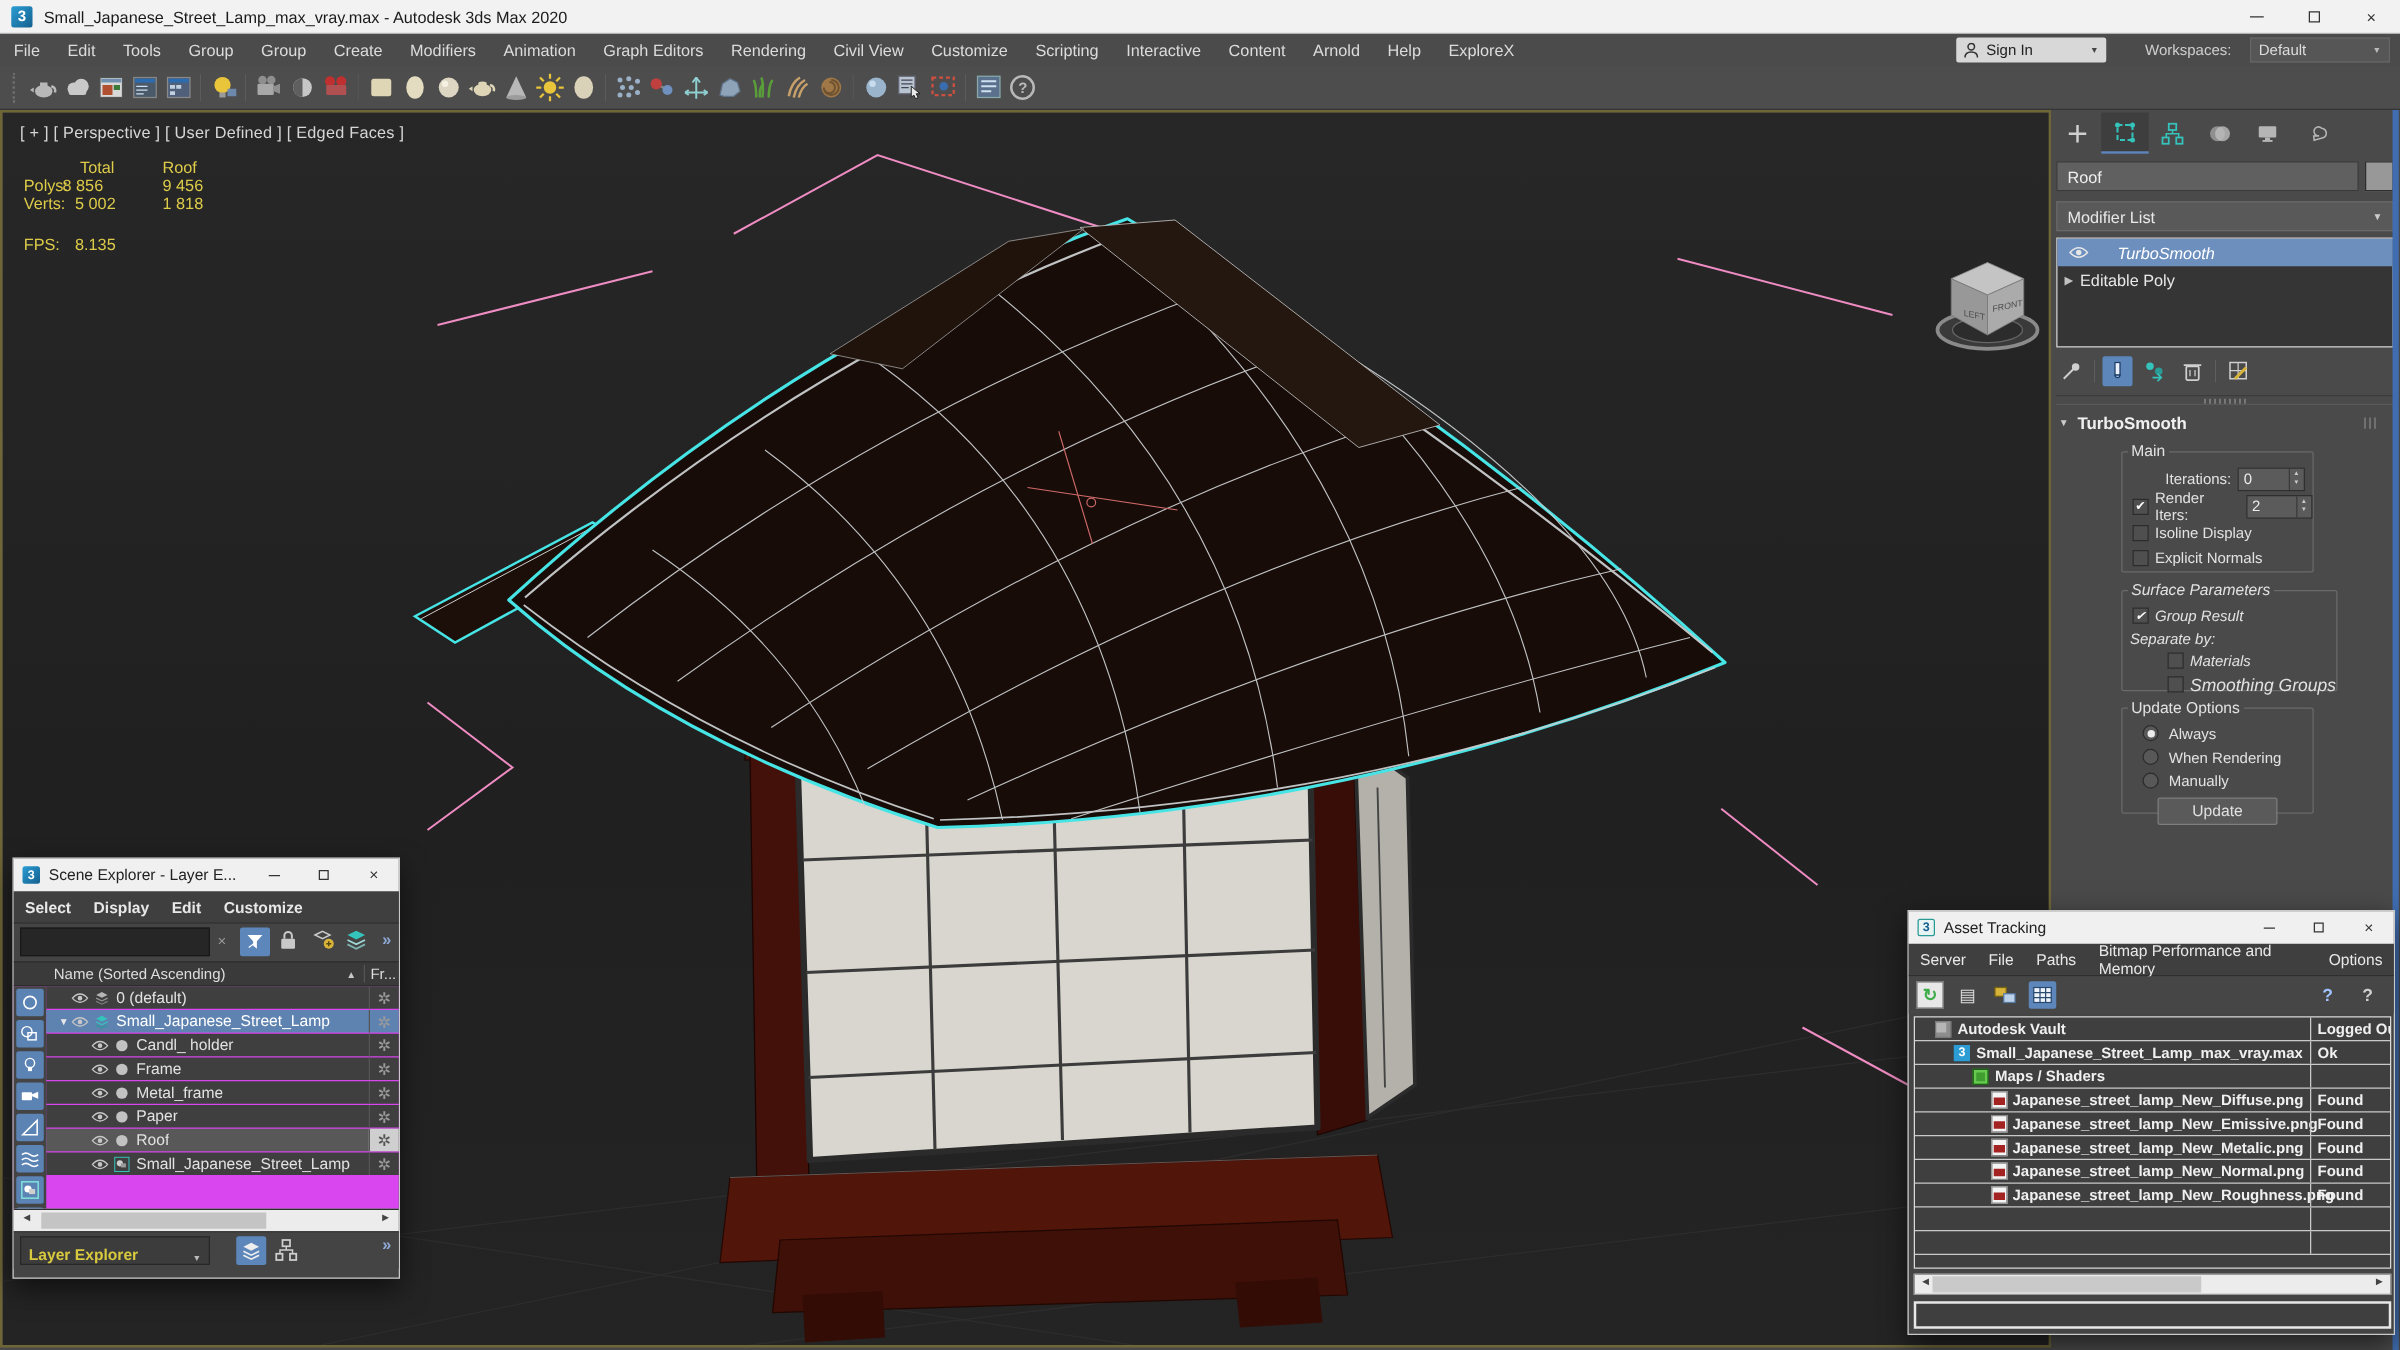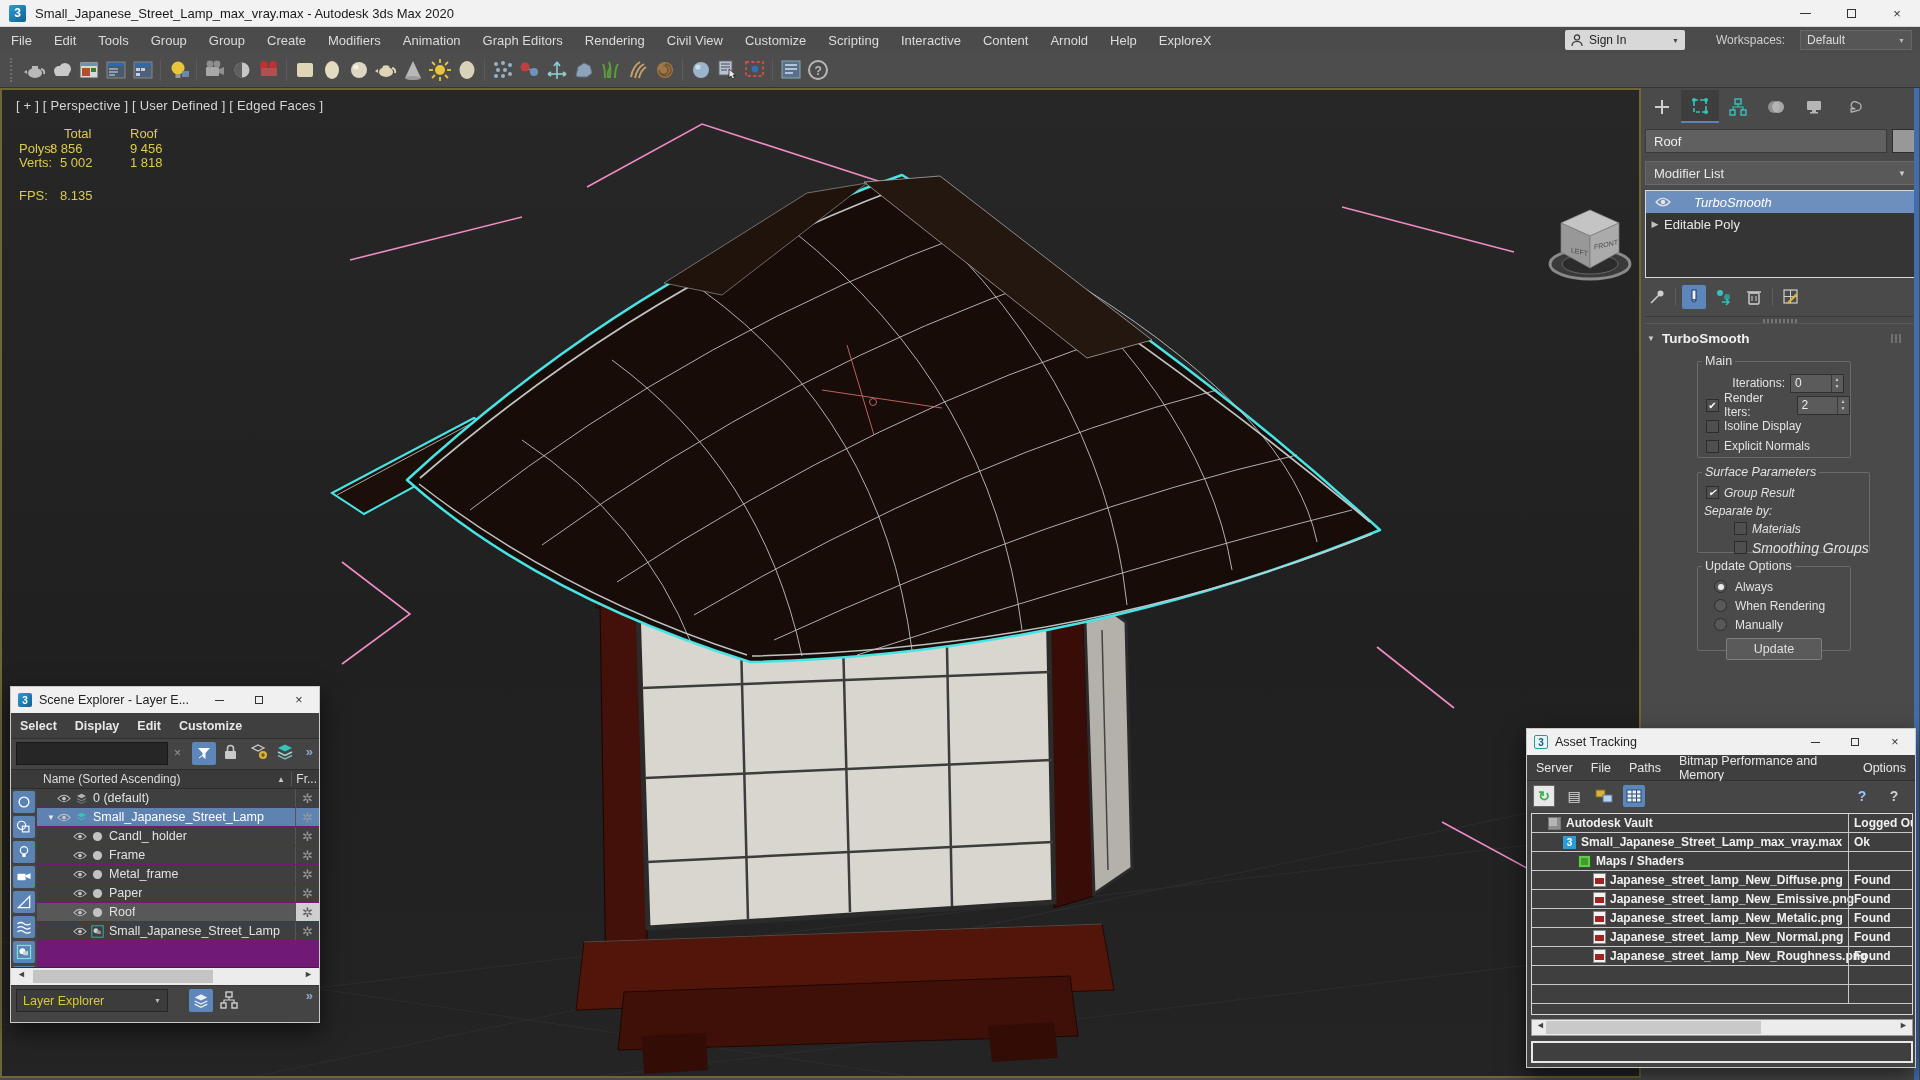--- a/index.html
+++ b/index.html
@@ -69,33 +69,33 @@
   .ftitle .wb{width:40px;height:100%;display:flex;align-items:center;justify-content:center;color:#333;}
   .fmenu{height:26px;background:#3f3f3f;display:flex;align-items:center;color:#e8e8e8;font-size:12.5px;border-bottom:1px solid #2f2f2f;}
   .fmenu span{padding:0 9px;}
   
   #sewin{left:10px;top:686px;width:310px;height:337px;}
   #se-tools{height:30px;background:#444;display:flex;align-items:center;position:relative;}
   #se-search{position:absolute;left:5px;top:3px;width:152px;height:23px;background:#262626;border:1px solid #181818;}
   .mini-x{color:#999;font-size:12px;}
   .blue-btn{background:#5d87bb;border-radius:2px;display:flex;align-items:center;justify-content:center;}
   #se-head{height:20px;background:#3a3a3a;border-top:1px solid #2c2c2c;border-bottom:1px solid #2c2c2c;color:#ddd;font-size:12px;display:flex;align-items:center;position:relative;}
-  #se-body{position:relative;height:178px;background:#701a75;}
+  #se-body{position:relative;height:178px;background:#d946ef;}
   #se-strip{position:absolute;left:0;top:0;width:26px;height:100%;background:#444;display:flex;flex-direction:column;align-items:center;gap:3px;padding-top:2px;}
   .strip-btn{width:22px;height:22px;background:#5b83b4;border-radius:2px;display:flex;align-items:center;justify-content:center;flex:0 0 auto;}
   #se-rows{position:absolute;left:26px;top:0;right:0;height:100%;}
   .serow{position:relative;height:18px;margin-bottom:1px;background:#3f3f3f;display:flex;align-items:center;font-size:12.5px;color:#e2e2e2;white-space:nowrap;}
   .serow .fr{position:absolute;right:0;top:0;width:24px;height:100%;border-left:1px solid #555;display:flex;align-items:center;justify-content:center;color:#9a9a9a;font-size:13px;}
   .se-sel{background:#5f83b0 !important;color:#fff;}
   .se-hl{background:#585858 !important;}
   #se-hscroll{height:18px;background:#ececec;position:relative;border-top:1px solid #2e2e2e;}
   #se-hscroll .thumb{position:absolute;left:22px;top:2px;width:180px;height:13px;background:#c4c4c4;}
   .scr-ar{position:absolute;top:1px;font-size:9px;color:#444;}
   #se-foot{height:30px;background:#444;display:flex;align-items:center;position:relative;border-top:1px solid #383838;}
-  #se-drop{position:absolute;left:5px;top:3px;width:152px;height:23px;background:#3c3c3c;border:1px solid #272727;color:#d8c93e;font-size:12.5px;font-weight:normal;display:flex;align-items:center;padding:0 6px;}
+  #se-drop{position:absolute;left:5px;top:3px;width:152px;height:23px;background:#3c3c3c;border:1px solid #272727;color:#d8c93e;font-size:12.5px;font-weight:bold;display:flex;align-items:flex-end;padding:0 6px;}
   .chev{color:#8fa9d6;font-size:13px;font-weight:bold;}
   
   #atwin{left:1526px;top:728px;width:390px;height:340px;}
   #at-tools{height:30px;background:#464646;display:flex;align-items:center;gap:8px;padding-left:6px;position:relative;}
   .at-ic{width:22px;height:22px;display:flex;align-items:center;justify-content:center;font-size:14px;}
   #at-table{position:absolute;left:4px;top:84px;width:382px;height:202px;background:#3f3f3f;border:1px solid #d9d9d9;}
   #at-head{height:23px;border-bottom:1px solid #e4e4e4;color:#f2f2f2;font-size:12.5px;display:flex;align-items:center;position:relative;}
   .at-coldiv{position:absolute;left:316px;top:0;width:1px;height:100%;background:#e4e4e4;}
   .atrow{position:relative;height:19px;border-bottom:1px solid #c9c9c9;display:flex;align-items:center;font-size:12px;color:#f0f0f0;white-space:nowrap;}
   .atrow .nm{font-weight:bold;overflow:hidden;}

